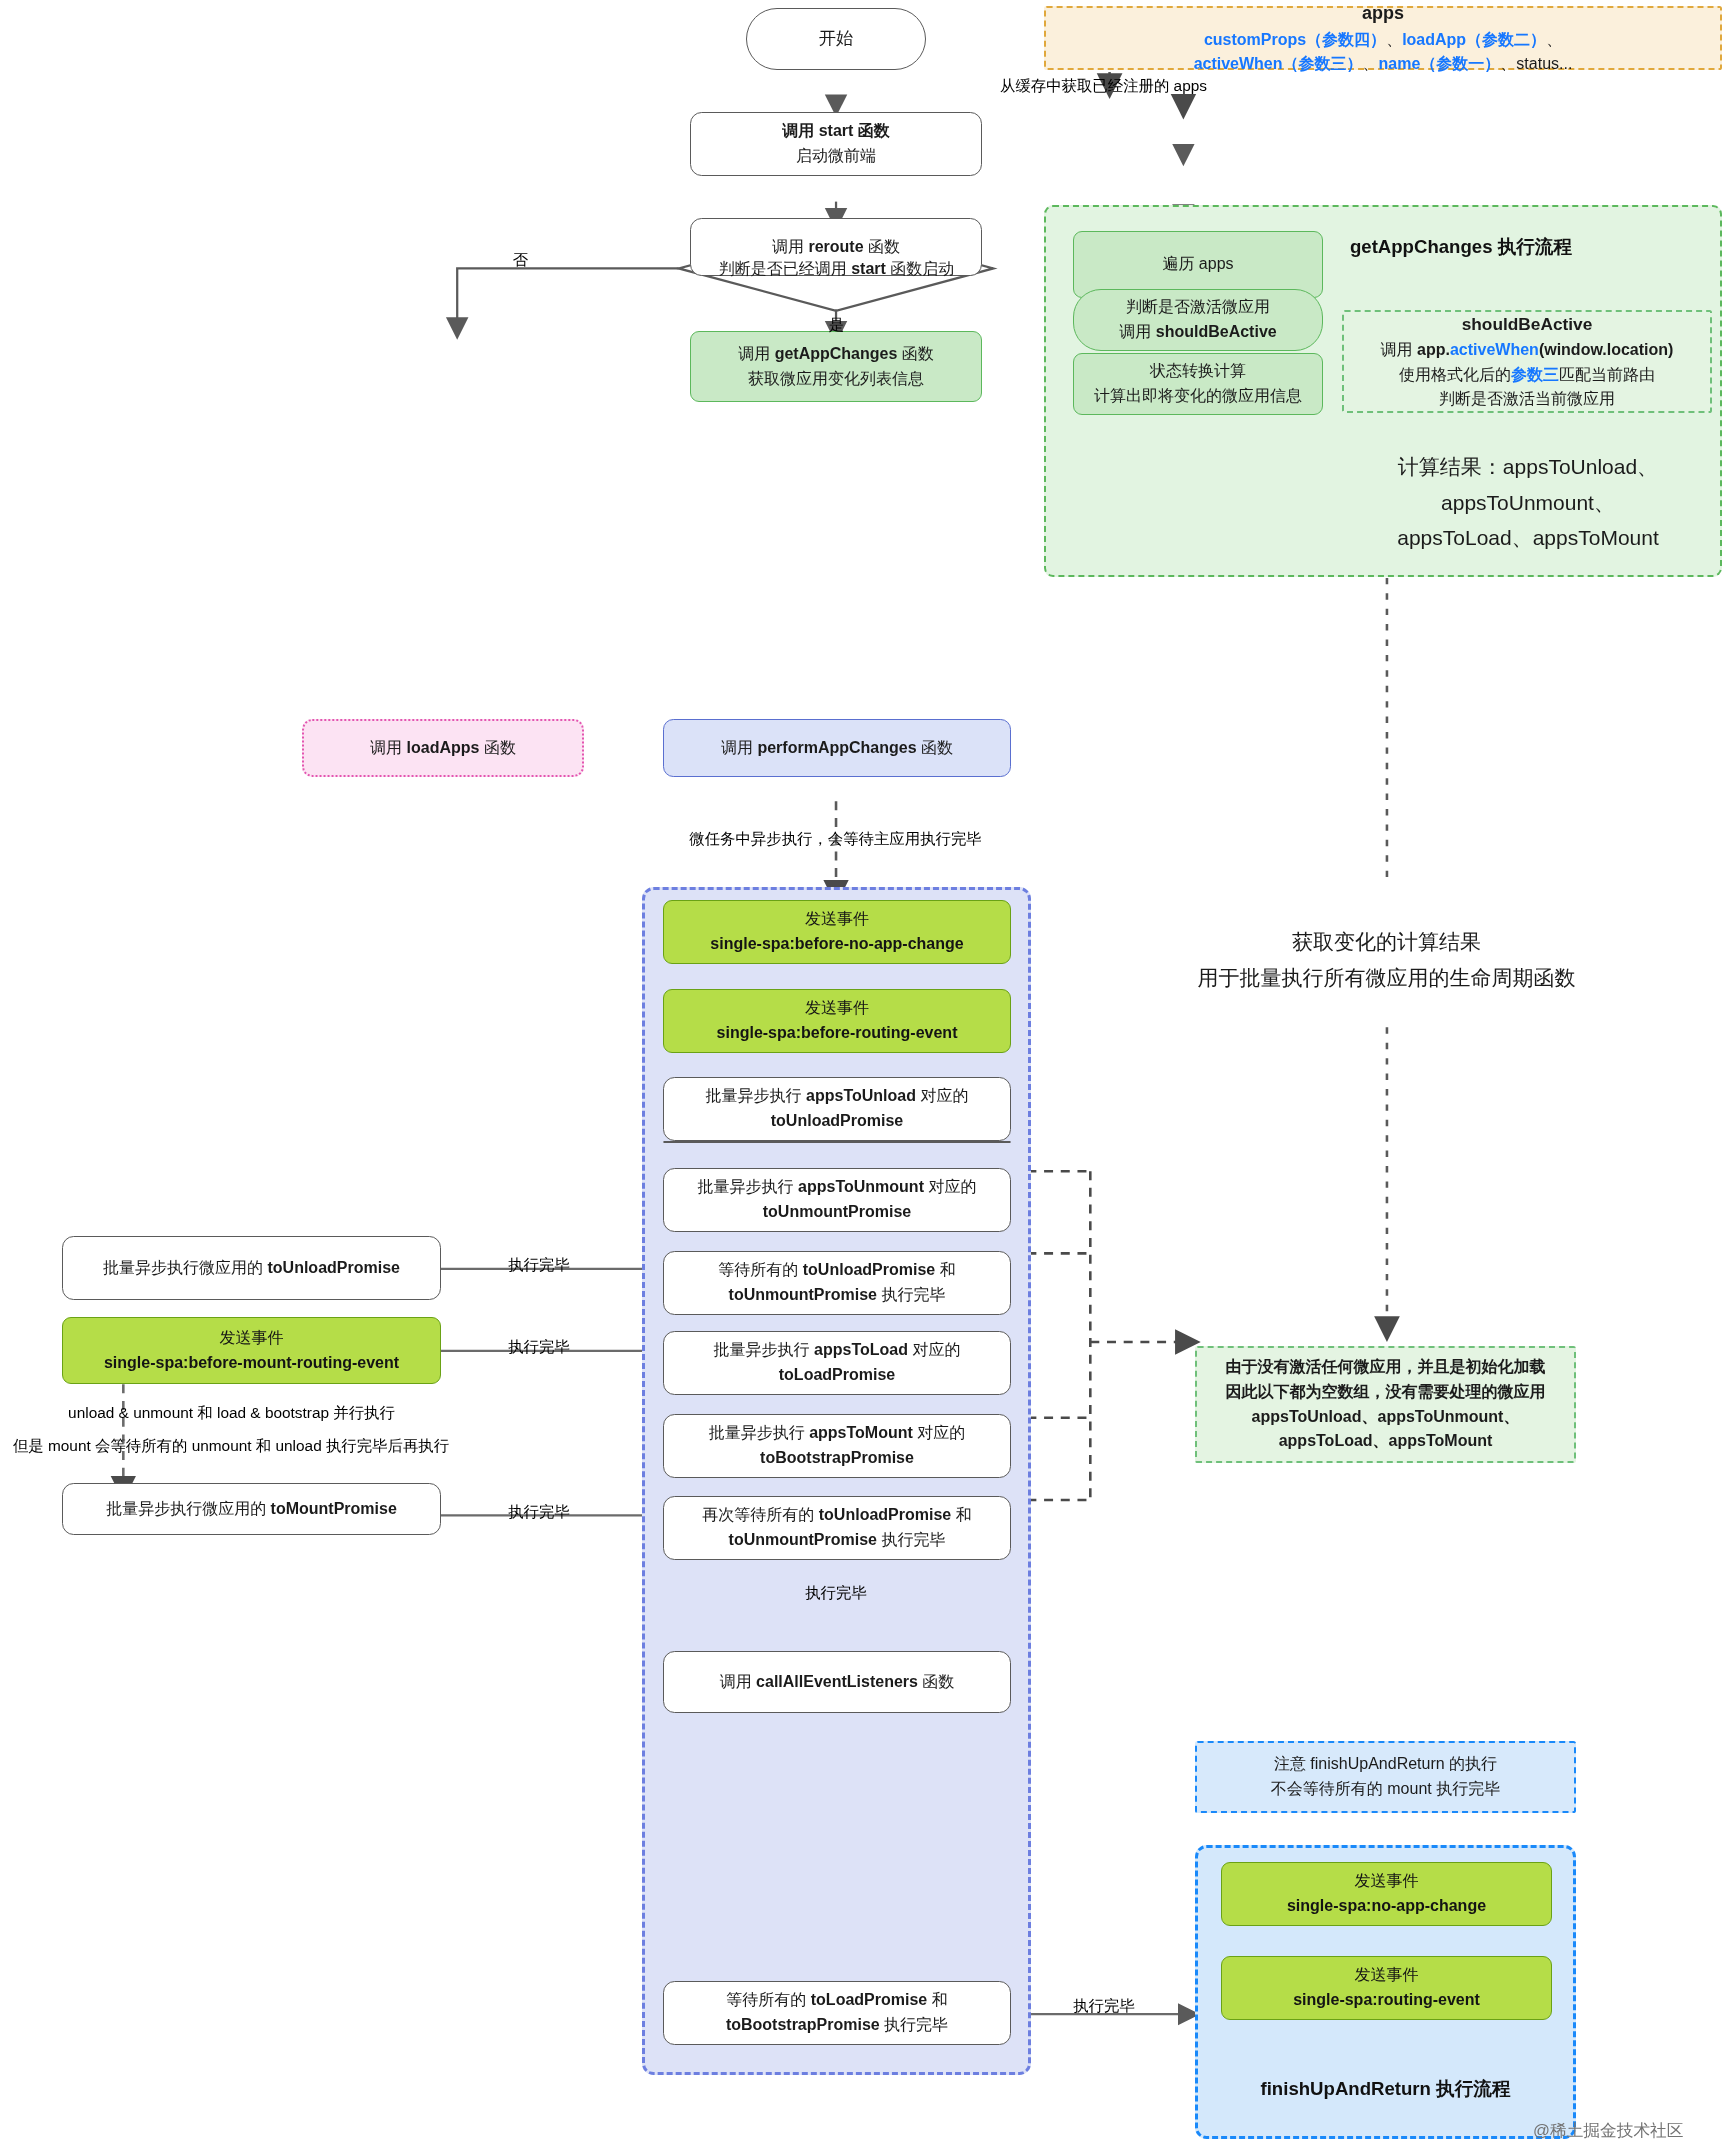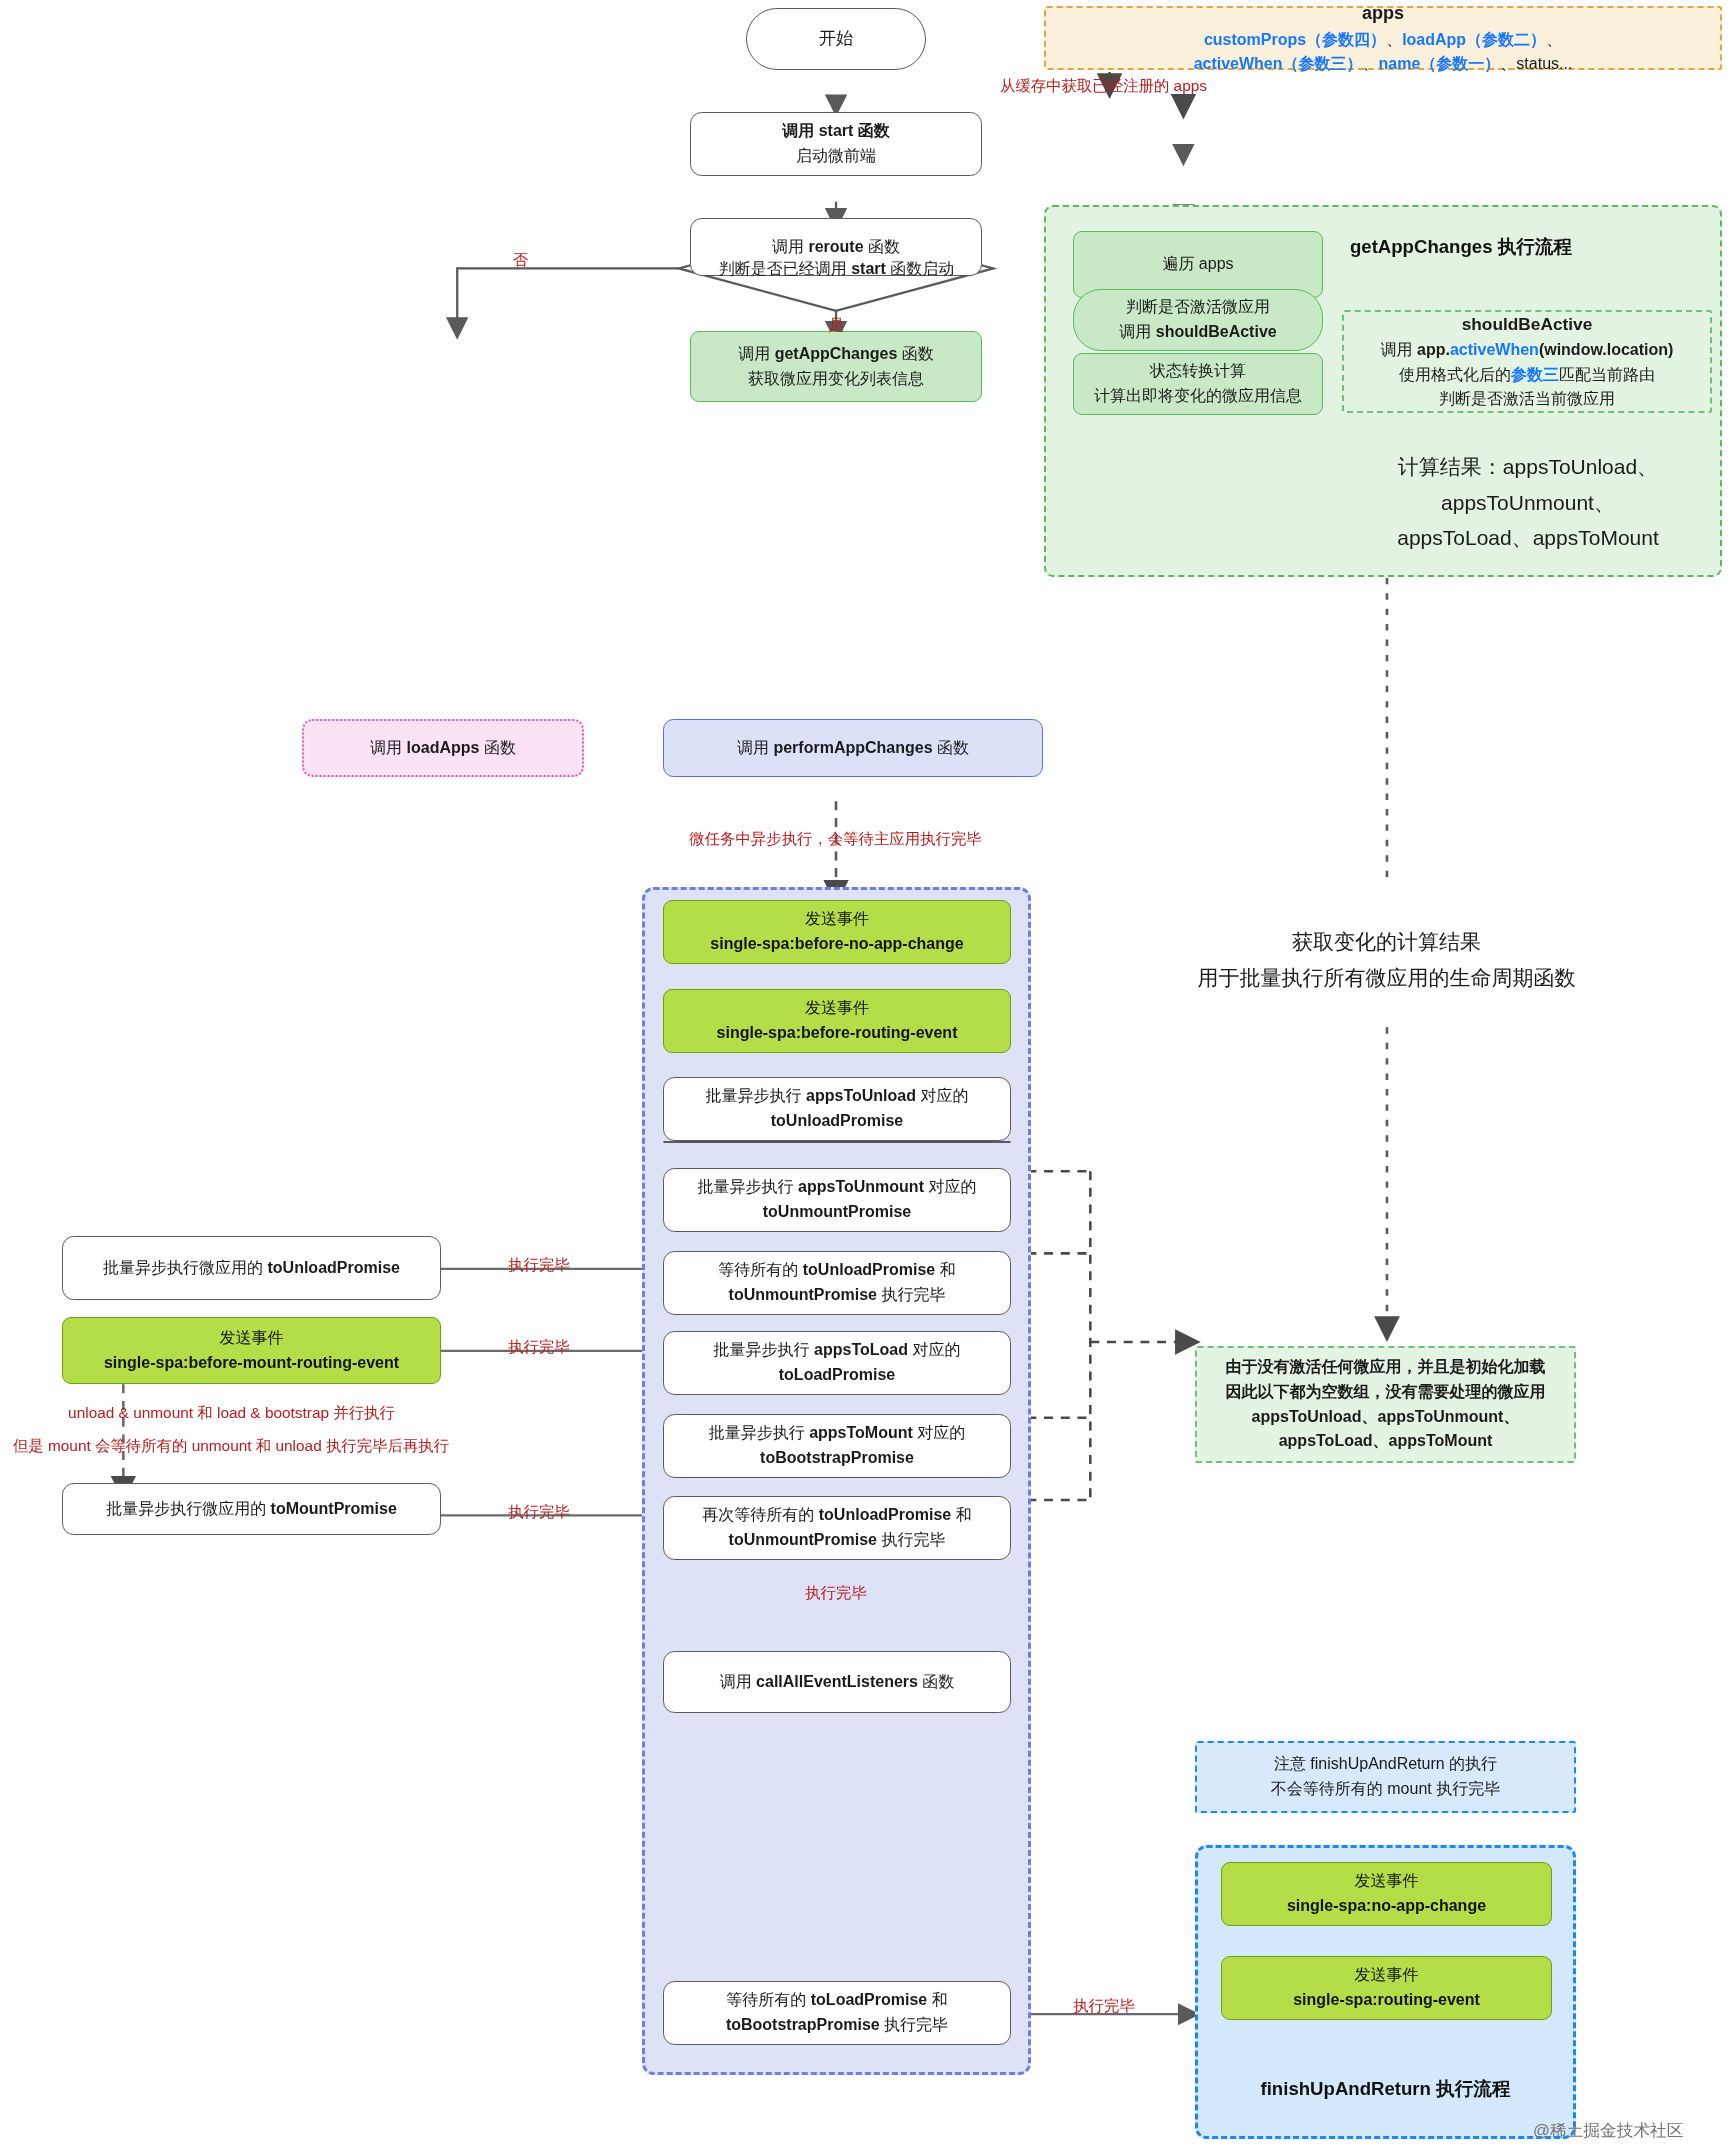--- a/index.html
+++ b/index.html
@@ -28,21 +28,21 @@
   .n-greennote{background:#e4f4e2;border:2.6px dashed #6fc07a;border-radius:2.6px;color:#1b1b1b;font-size:16px;}
   
   .n-bluenote{background:#d7e9fb;border:2.6px dashed #1989fa;border-radius:2.6px;color:#1b1b1b;font-size:16px;}
 
   
   .c-green{position:absolute;background:#e2f4e1;border:2.6px dashed #5cb85c;border-radius:9px;box-sizing:border-box;}
   .c-blue-dash{position:absolute;background:#dde2f7;border:3.2px dashed #6d7fe0;border-radius:11.6px;box-sizing:border-box;}
   .c-blue-light{position:absolute;background:#d4e8fb;border:3.2px dashed #1989fa;border-radius:11.6px;box-sizing:border-box;}
 
   .ctitle{position:absolute;font-weight:bold;font-size:18.6px;color:#111;text-align:center;}
-  .lbl{position:absolute;font-size:15.4px;color:#b91c1c;text-align:center;line-height:1.6;white-space:nowrap;}
+  .lbl{position:absolute;font-size:15.4px;color:#000000;text-align:center;line-height:1.6;white-space:nowrap;}
   .lbl-w{position:absolute;font-size:21px;color:#1b1b1b;text-align:center;line-height:1.7;}
 
   .b{font-weight:bold;}
   .blue{color:#1677ff;font-weight:bold;}
   .hd{font-weight:bold;}
   .watermark{position:absolute;font-size:16.7px;color:#737373;}
   .diamond-wrap{position:absolute;}
   .diamond-txt{position:absolute;width:100%;text-align:center;font-size:16px;color:#1b1b1b;}
 </style>
 </head>
@@ -162,21 +162,21 @@
     <div class="diamond-txt" style="top:33px;">判断是否已经调用 <span class="b">start</span> 函数启动</div>
   </div>
 
   <div class="lbl" style="left:501px;top:248px;width:39px;">否</div>
   <div class="lbl" style="left:817px;top:313px;width:39px;">是</div>
 
   <div class="node n-pink" style="left:302px;top:719px;width:282px;height:58px;">
     <div>调用 <span class="b">loadApps</span> 函数</div>
   </div>
 
-  <div class="node n-blue" style="left:663px;top:719px;width:380px;height:58px;text-align:right;">
+  <div class="node n-blue" style="left:663px;top:719px;width:348px;height:58px;text-align:right;">
     <div>调用 <span class="b">performAppChanges</span> 函数</div>
   </div>
 
   <div class="lbl" style="left:643px;top:827px;width:385px;">微任务中异步执行，会等待主应用执行完毕</div>
 
   <div class="node n-orange" style="left:1044px;top:6.4px;width:678px;height:64px;padding:3.9px 13px;">
     <div class="hd" style="font-size:18px;">apps</div>
     <div><span class="blue">customProps（参数四）</span>、<span class="blue">loadApp（参数二）</span>、</div>
     <div><span class="blue">activeWhen（参数三）</span>、<span class="blue">name（参数一）</span>、status...</div>
   </div>

